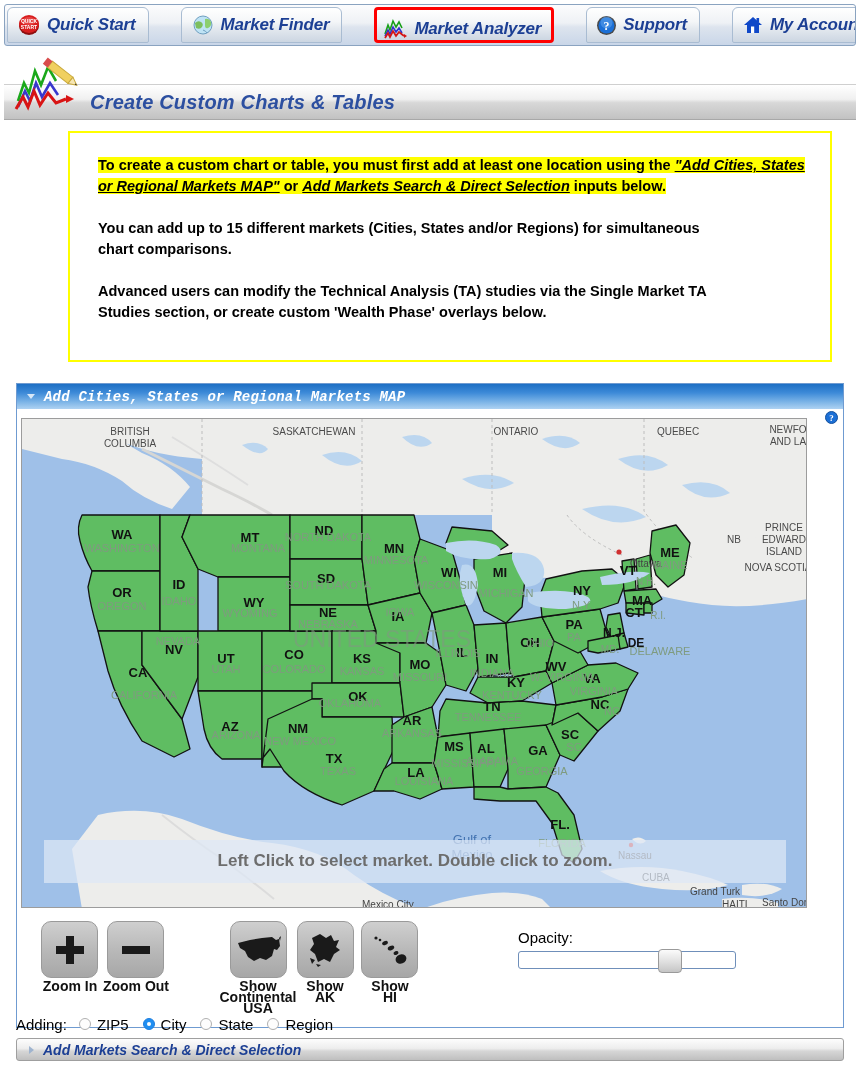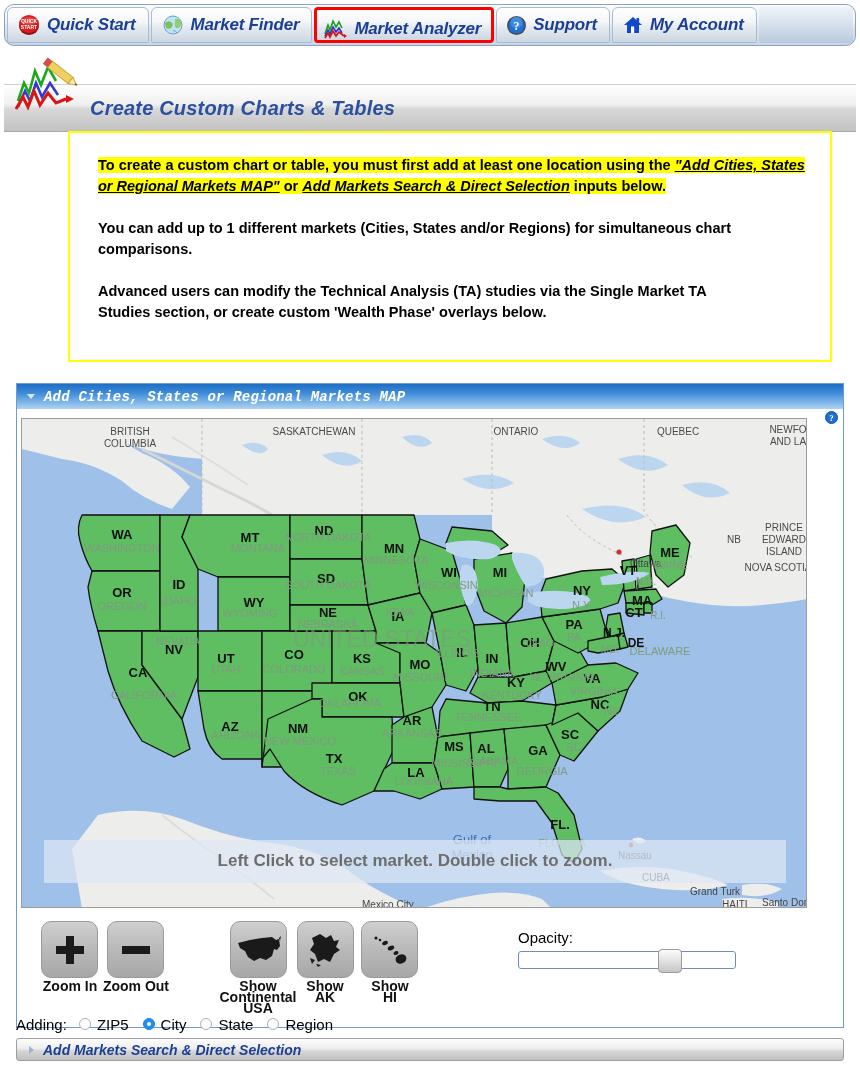--- a/index.html
+++ b/index.html
@@ -15,26 +15,27 @@
     position: relative;
   }
 
   
   .navbar {
     position: absolute;
     left: 4px; top: 4px;
     width: 852px; height: 42px;
     background: linear-gradient(to bottom, #fcfcfd 0%, #eef1f5 45%, #dde4ee 55%, #c9d6e8 100%);
     border: 1px solid #8aa3c0;
-    border-radius: 10px;
+    border-radius: 3px;
     box-sizing: border-box;
     display: flex;
     align-items: stretch;
     padding: 2px;
     overflow: hidden;
+    gap: 30px;
   }
   .tab {
     position: relative;
     display: flex;
     align-items: center;
     gap: 6px;
     padding: 0 12px 0 9px;
     margin-right: 2px;
     background: linear-gradient(to bottom, #ffffff 0%, #f4f6f8 40%, #e4e9ef 60%, #ccd6e2 100%);
     border: 1px solid #a9bcd2;
@@ -59,21 +60,21 @@
     flex: 1;
     background: linear-gradient(to bottom, #eef3f8 0%, #d6e0ec 50%, #b9cadd 100%);
     border-radius: 2px;
   }
   .ico { display: inline-block; flex: 0 0 auto; line-height: 0; }
 
   
   .page-header {
     position: absolute;
     left: 4px; top: 84px;
-    width: 852px; height: 48px;
+    width: 852px; height: 36px;
     background: linear-gradient(to bottom, #ffffff 0%, #f0f0f0 42%, #d8d8d8 52%, #c2c2c2 100%);
     border-top: 1px solid #cfcfcf;
     border-bottom: 1px solid #a8a8a8;
     box-sizing: border-box;
     display: flex;
     align-items: center;
   }
   .page-header-title {
     font-style: italic;
     font-weight: bold;
@@ -405,21 +406,21 @@
       <polygon points="66,16 68,17 66,18" fill="#333"></polygon>
       <rect x="28" y="13" width="6" height="8" fill="#d94c4c"></rect>
     </g>
   </svg>
 </div>
 
 <div class="info-box">
   <div>
     <span class="hl"><span>To create a custom chart or table, you must first add at least one location using the </span><span class="ul">"Add Cities, States or Regional Markets MAP"</span><span> or </span><span class="ul">Add Markets Search &amp; Direct Selection</span><span> inputs below.</span></span>
   </div>
-  <p class="info-para p1">You can add up to 1 different markets (Cities, States and/or Regions) for simultaneous chart comparisons.</p>
+  <p class="info-para p1">You can add up to 15 different markets (Cities, States and/or Regions) for simultaneous chart comparisons.</p>
   <p class="info-para">Advanced users can modify the Technical Analysis (TA) studies via the Single Market TA Studies section, or create custom 'Wealth Phase' overlays below.</p>
 </div>
 
 <div class="map-panel">
 
   <div class="panel-head">
     <span class="caret"></span>
     <span class="panel-head-title">Add Cities, States or Regional Markets MAP</span>
   </div>
 

